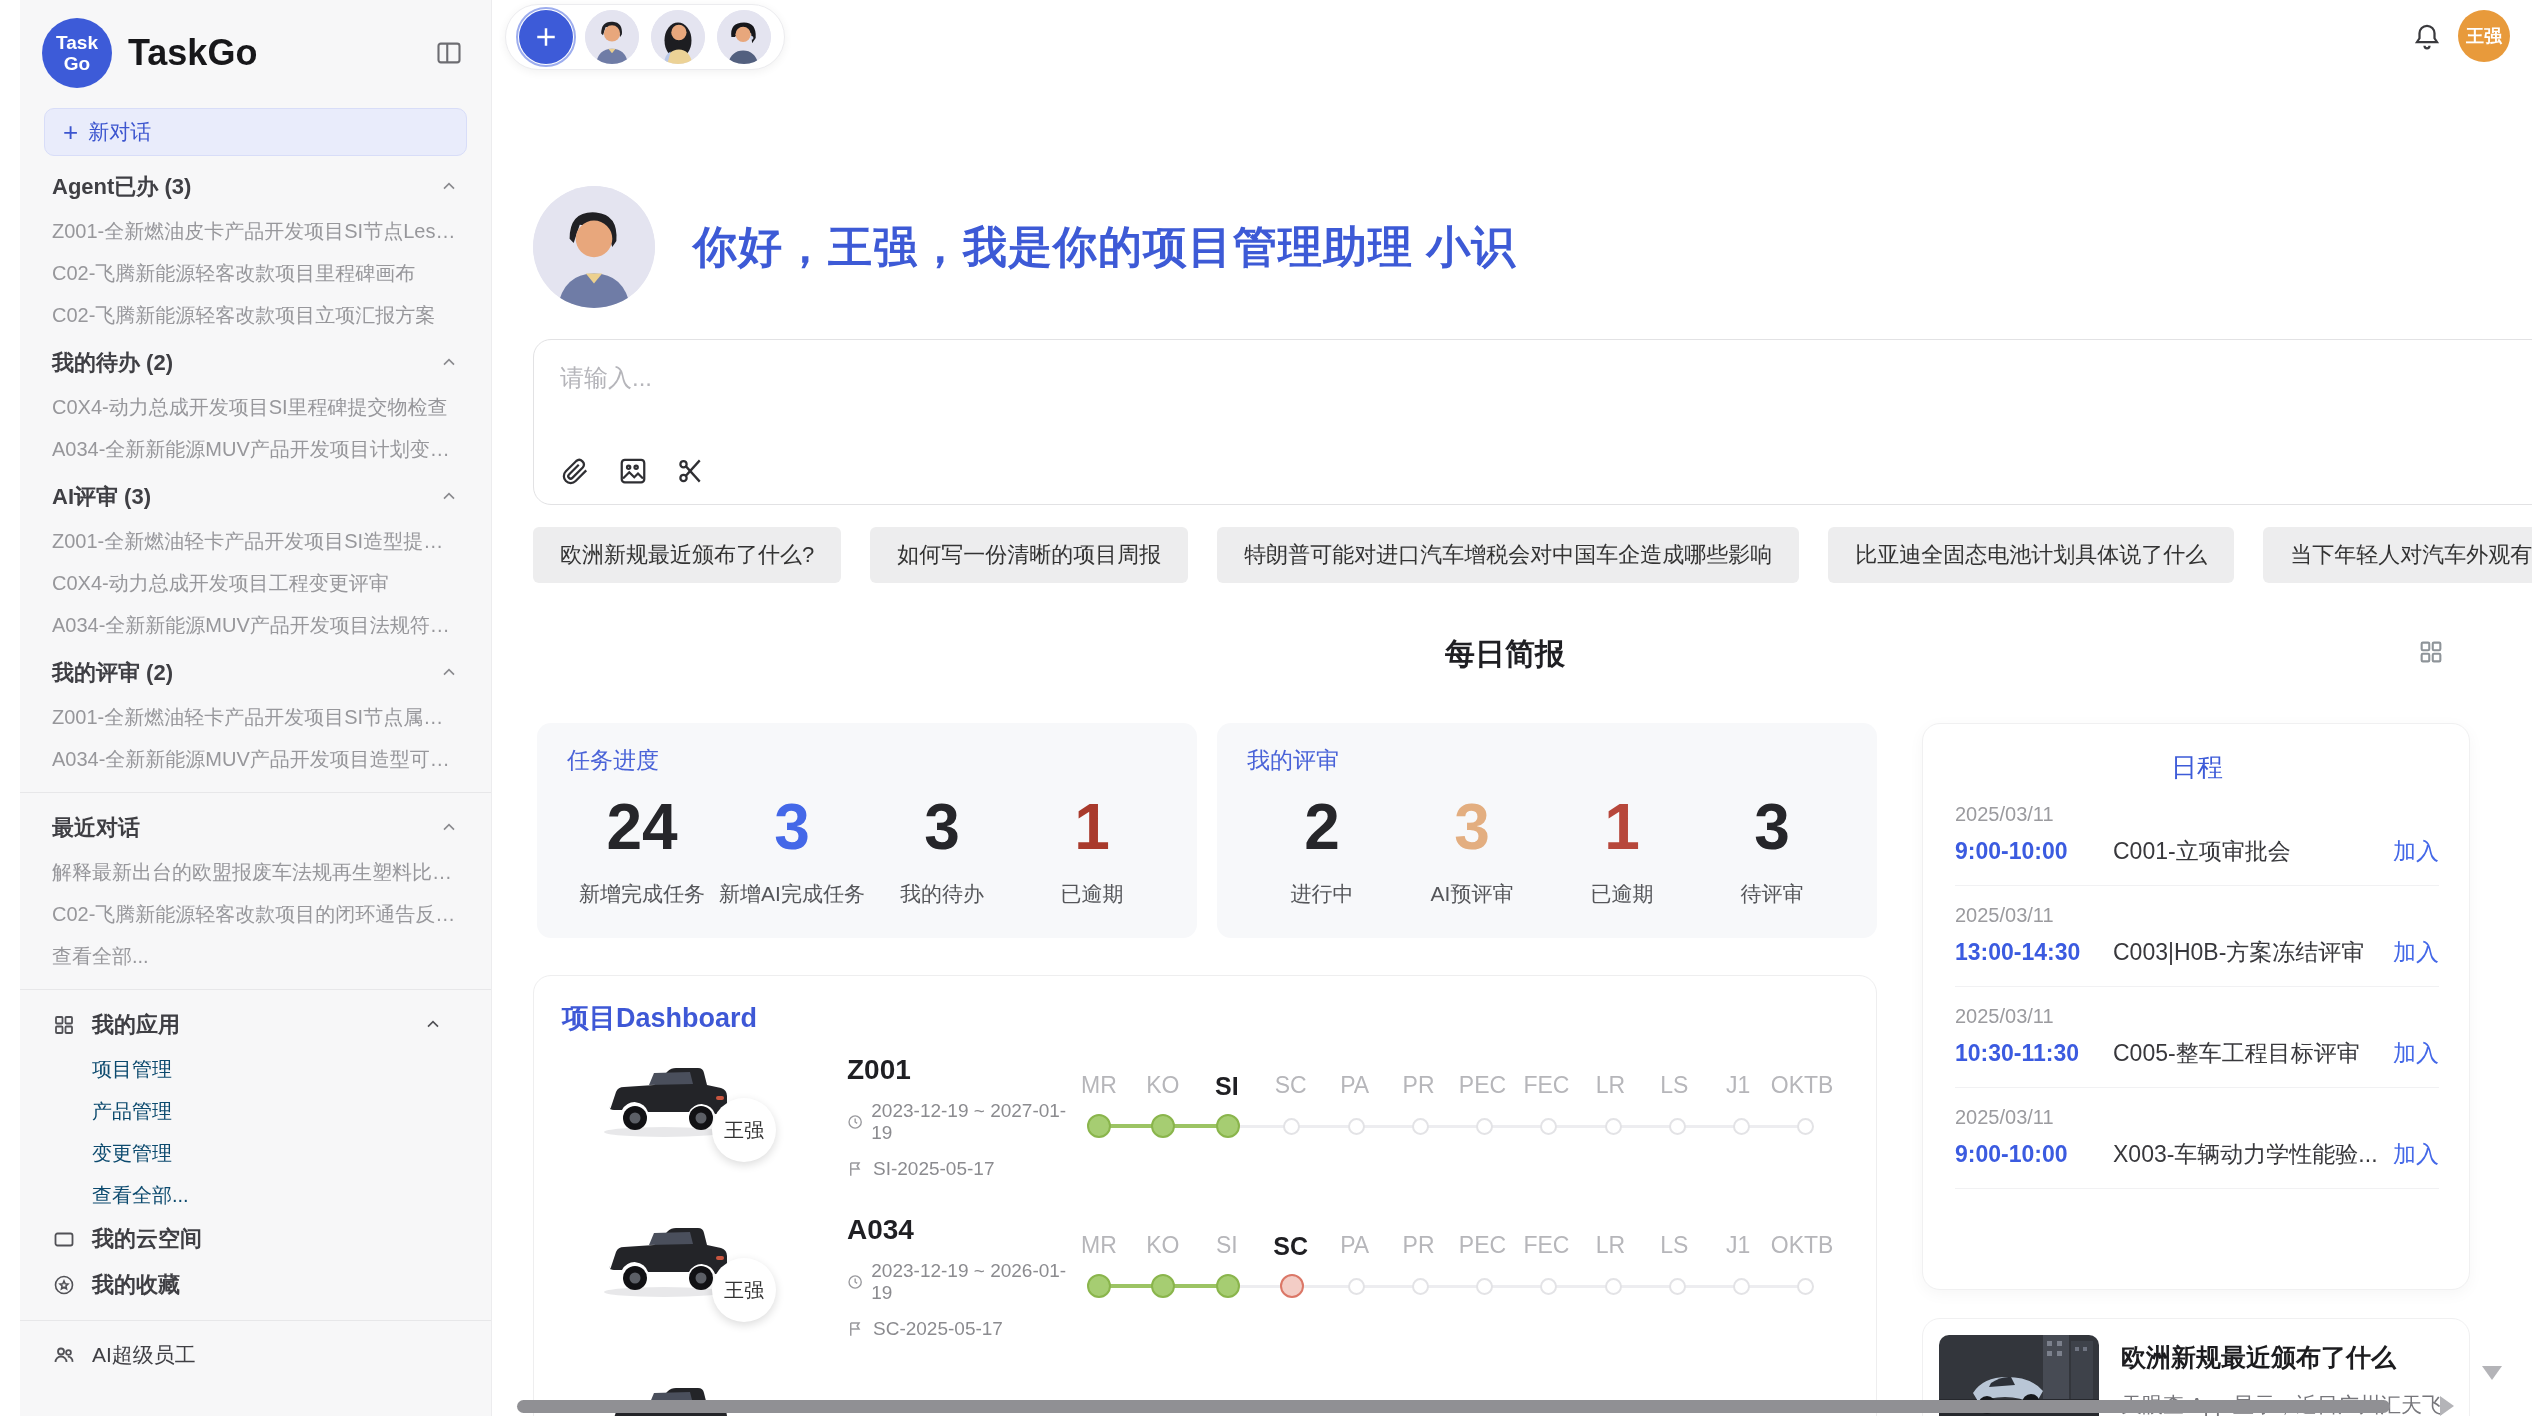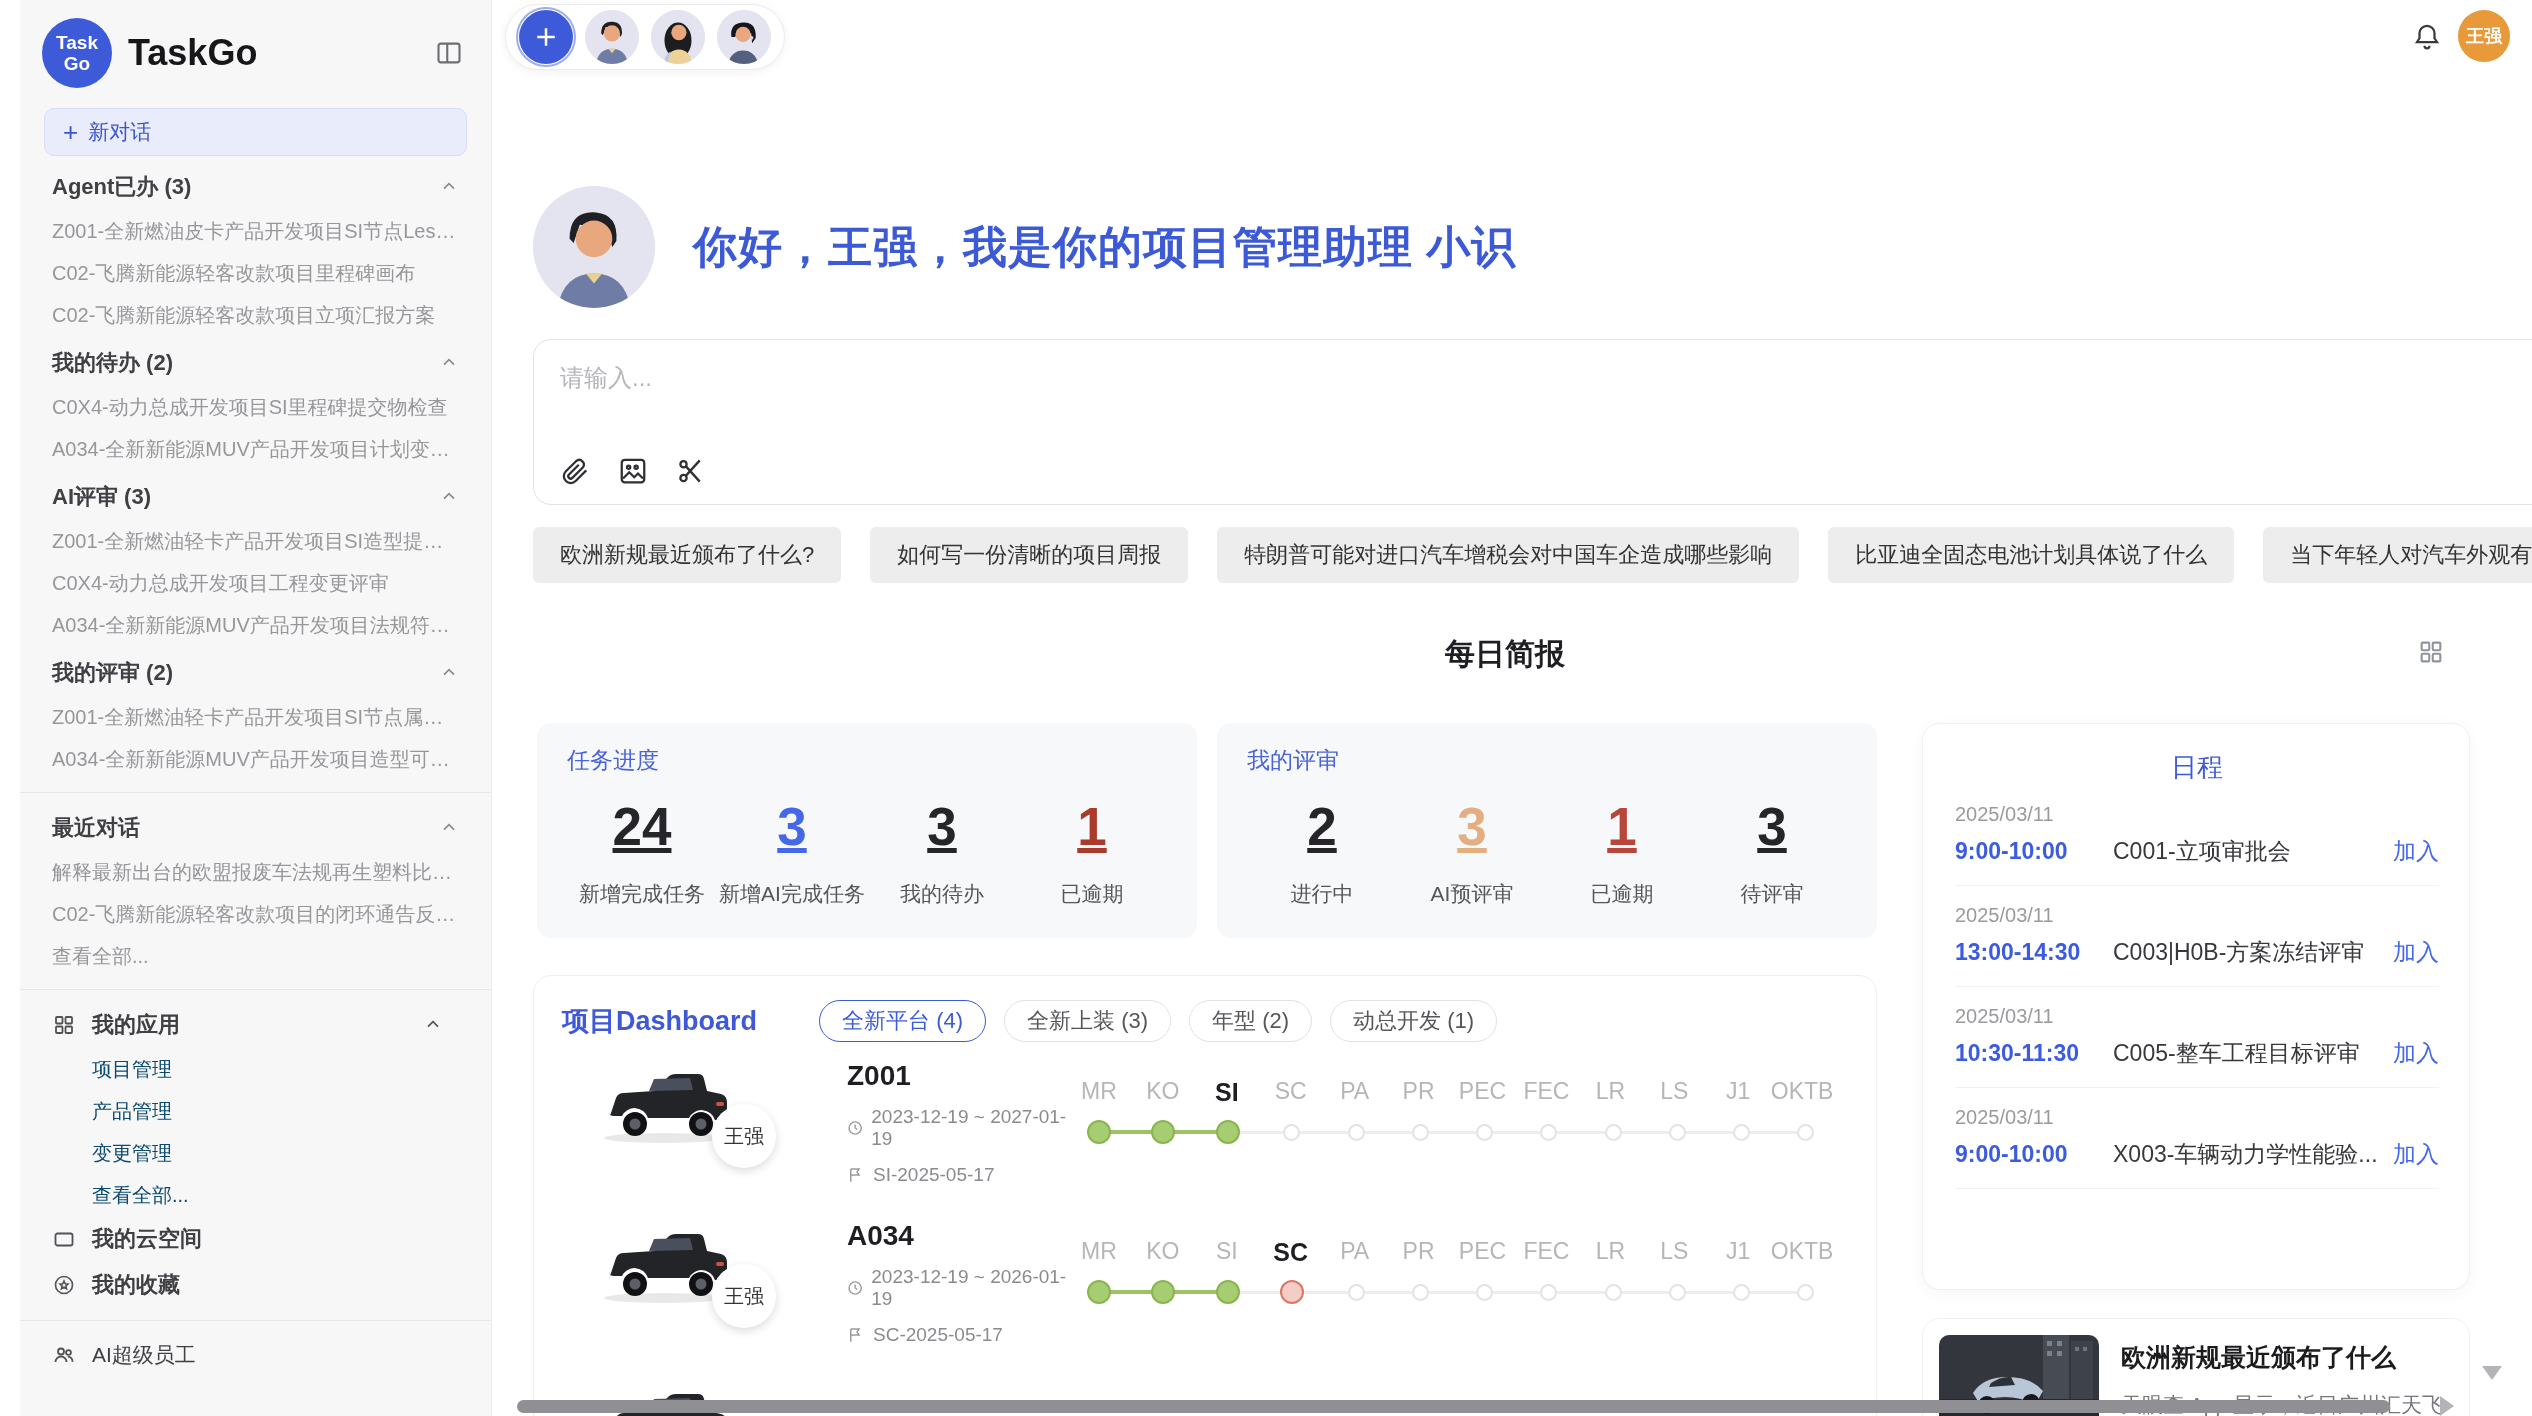--- a/index.html
+++ b/index.html
@@ -67,21 +67,21 @@
   
   .brief-head{position:absolute;left:533px;top:630px;width:1944px;height:44px;}
   .brief-title{position:absolute;left:0;right:0;top:4px;text-align:center;font-size:30px;font-weight:700;color:#1f1f23;}
   .brief-grid-icon{position:absolute;right:32px;top:8px;cursor:pointer;}
 
   .stats-row{position:absolute;left:537px;top:723px;width:1340px;display:flex;gap:20px;}
   .stat-card{flex:1;height:215px;background:#f7f8fa;border-radius:14px;box-sizing:border-box;padding:22px 30px;}
   .stat-card .sc-title{font-size:23px;color:#4a63d8;}
   .stat-grid{display:grid;grid-template-columns:repeat(4,1fr);margin-top:8px;}
   .stat-cell{text-align:center;}
-  .stat-val{font-size:53px;font-weight:600;line-height:86px;text-decoration:underline;}
+  .stat-val{font-size:64px;font-weight:600;line-height:86px;}
   .stat-lab{font-size:21px;color:#55565a;margin-top:10px;}
 
   
   .dash{position:absolute;left:533px;top:975px;width:1344px;height:560px;background:#fff;border:1px solid #eeeeef;
         border-radius:18px;box-sizing:border-box;padding:24px 28px;overflow:hidden;}
   .dash-head{display:flex;align-items:center;}
   .dash-title{font-size:27px;font-weight:600;color:#3e58d6;}
   .dash-tabs{display:flex;gap:18px;margin-left:62px;}
   .tab{height:42px;line-height:40px;border-radius:21px;padding:0 22px;font-size:22px;color:#55565a;background:#fff;
        border:1px solid #e2e2e4;box-sizing:border-box;cursor:pointer;white-space:nowrap;}
@@ -433,26 +433,20 @@
           <div class="stat-val" style="color: rgb(38, 38, 42);">3</div>
           <div class="stat-lab">待评审</div>
         </div>
       </div>
     </div>
   </div>
 
   <div class="dash">
     <div class="dash-head">
       <div class="dash-title">项目Dashboard</div>
-      <div class="dash-tabs">
-        <div class="tab active">全新平台 (4)</div>
-        <div class="tab">全新上装 (3)</div>
-        <div class="tab">年型 (2)</div>
-        <div class="tab">动总开发 (1)</div>
-      </div>
     </div>
 
     <div class="proj-row">
       <div class="car">
         <svg width="145" height="80" viewBox="0 0 145 80">
             <ellipse cx="72" cy="74" rx="60" ry="5" fill="#e8e8ea"></ellipse>
             <path d="M18 52l6-18q2-5 8-5l30-2l14-14q3-3 8-3h22q5 0 6 5l3 12l14 3q6 2 6 8v14q0 4-4 4h-8a14 14 0 0 0-26-2H56a14 14 0 0 0-26-2h-8q-5 0-4-4z" fill="#232428"></path>
             <path d="M62 15l36-1l3 12l-44 1z" fill="#4a4f5c"></path>
             <circle cx="43" cy="60" r="12" fill="#111114"></circle>
             <circle cx="43" cy="60" r="5.5" fill="#5c5f66"></circle>

